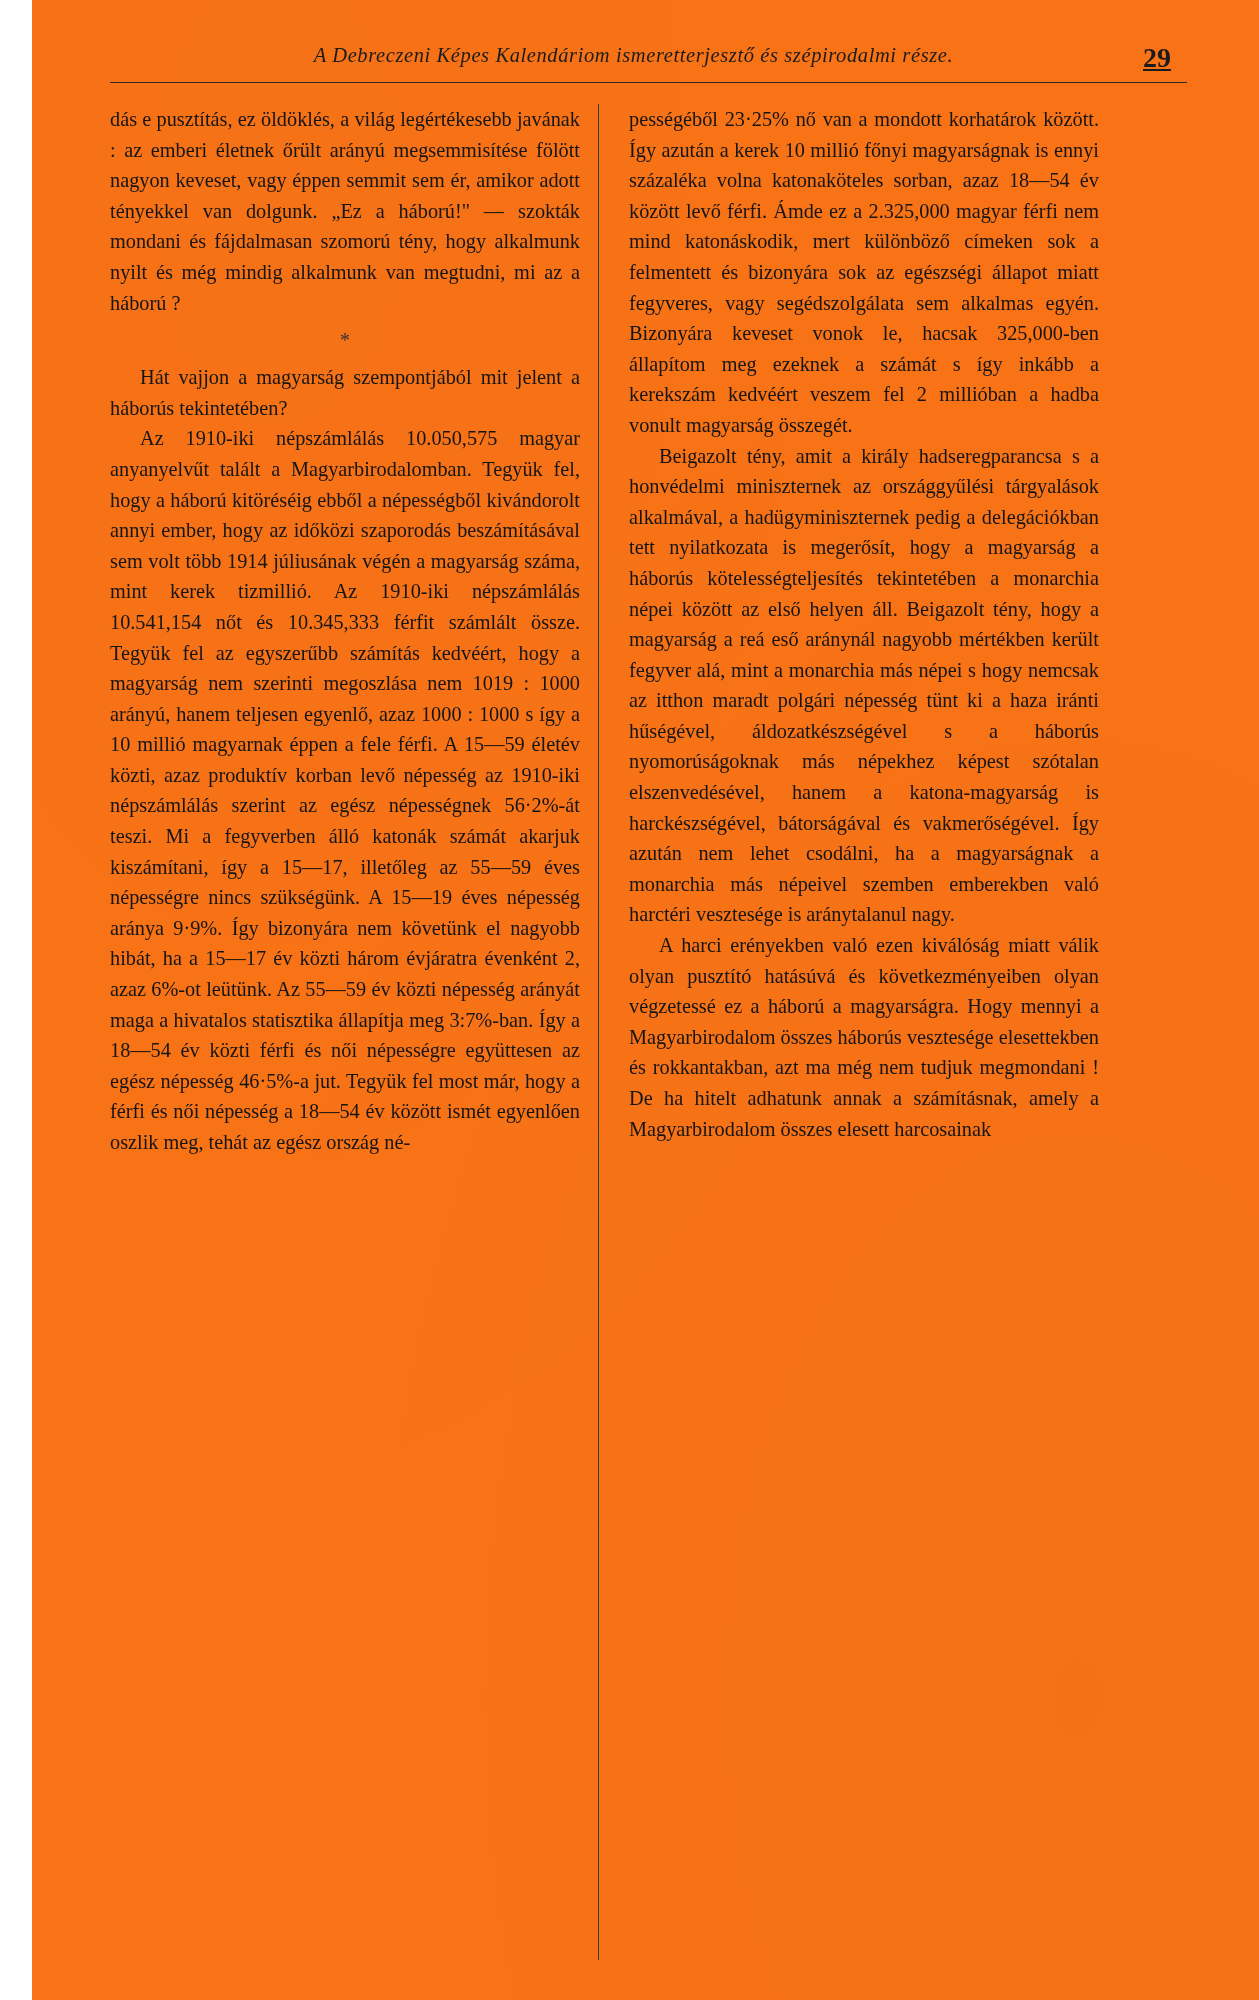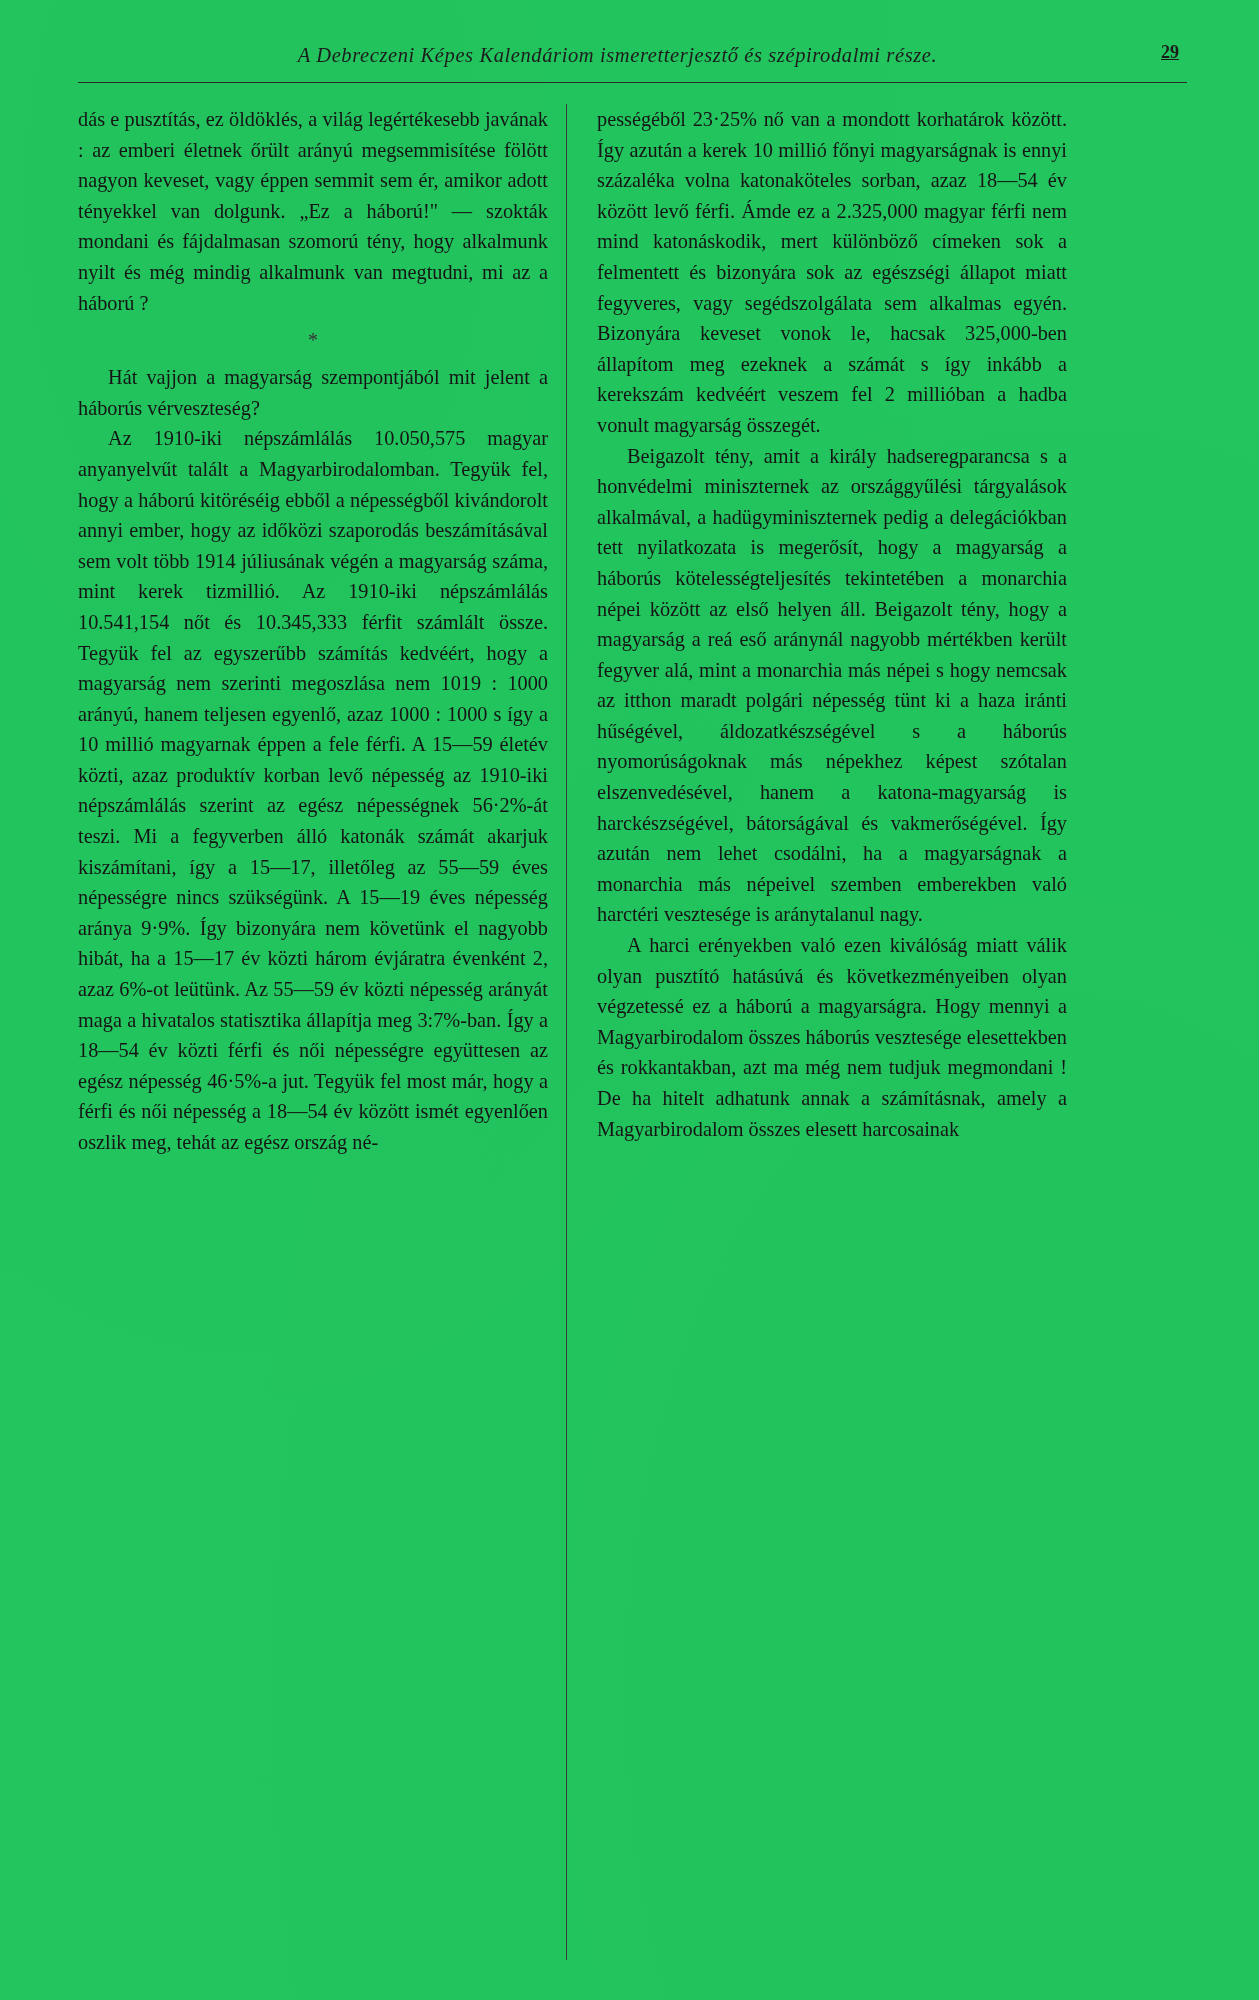--- a/index.html
+++ b/index.html
@@ -11,21 +11,22 @@
     width: 1259px;
     height: 2000px;
     font-family: "Liberation Serif", serif;
     color: #1a1a1a;
     position: relative;
     overflow: hidden;
   }
   .page {
     position: absolute;
     inset: 0;
-    background: #22c55e;
+    background: #f97316;
+    margin-left: 32px;
   }
   
   .page:before {
     content: "";
     position: absolute;
     inset: 0;
     background:
       radial-gradient(ellipse at 20% 10%, rgba(0,0,0,0.012), rgba(0,0,0,0) 60%),
       radial-gradient(ellipse at 85% 85%, rgba(0,0,0,0.015), rgba(0,0,0,0) 65%);
     pointer-events: none;
@@ -43,24 +44,24 @@
     font-style: italic;
     font-size: 20.5px;
     letter-spacing: 0.6px;
     text-align: center;
     color: #1c1c1c;
     padding-right: 30px;
     white-space: nowrap;
   }
   .header-pagenum {
     position: absolute;
-    right: 8px;
+    right: 16px;
     top: -2px;
     font-family: "Liberation Serif", serif;
-    font-size: 18px;
+    font-size: 28px;
     font-weight: bold;
     color: #1c1c1c;
     text-decoration: underline;
   }
   .header-rule {
     position: absolute;
     left: 0;
     right: 0;
     top: 38px;
     border-top: 1.6px solid #2a2a2a;
@@ -117,21 +118,21 @@
     <div class="header-title">A Debreczeni Képes Kalendáriom ismeretterjesztő és szépirodalmi része.</div>
     <div class="header-pagenum">29</div>
     <div class="header-rule"></div>
   </div>
 
   <div class="columns">
 
     <div class="col left">
       <p>dás e pusztítás, ez öldöklés, a világ legértékesebb javának : az emberi életnek őrült arányú megsemmisítése fölött nagyon keveset, vagy éppen semmit sem ér, amikor adott tényekkel van dolgunk. „Ez a háború!" — szokták mondani és fájdalmasan szomorú tény, hogy alkalmunk nyilt és még mindig alkalmunk van megtudni, mi az a háború ?</p>
       <div class="sep-star">*</div>
-      <p class="indent tight">Hát vajjon a magyarság szempontjából mit jelent a háborús vérveszteség?</p>
+      <p class="indent tight">Hát vajjon a magyarság szempontjából mit jelent a háborús tekintetében?</p>
       <p class="indent">Az 1910-iki népszámlálás 10.050,575 magyar anyanyelvűt talált a Magyarbirodalomban. Tegyük fel, hogy a háború kitöréséig ebből a népességből kivándorolt annyi ember, hogy az időközi szaporodás beszámításával sem volt több 1914 júliusának végén a magyarság száma, mint kerek tizmillió. Az 1910-iki népszámlálás 10.541,154 nőt és 10.345,333 férfit számlált össze. Tegyük fel az egyszerűbb számítás kedvéért, hogy a magyarság nem szerinti megoszlása nem 1019 : 1000 arányú, hanem teljesen egyenlő, azaz 1000 : 1000 s így a 10 millió magyarnak éppen a fele férfi. A 15—59 életév közti, azaz produktív korban levő népesség az 1910-iki népszámlálás szerint az egész népességnek 56·2%-át teszi. Mi a fegyverben álló katonák számát akarjuk kiszámítani, így a 15—17, illetőleg az 55—59 éves népességre nincs szükségünk. A 15—19 éves népesség aránya 9·9%. Így bizonyára nem követünk el nagyobb hibát, ha a 15—17 év közti három évjáratra évenként 2, azaz 6%-ot leütünk. Az 55—59 év közti népesség arányát maga a hivatalos statisztika állapítja meg 3:7%-ban. Így a 18—54 év közti férfi és női népességre együttesen az egész népesség 46·5%-a jut. Tegyük fel most már, hogy a férfi és női népesség a 18—54 év között ismét egyenlően oszlik meg, tehát az egész ország né-</p>
     </div>
 
     <div class="col right">
       <p>pességéből 23·25% nő van a mondott korhatárok között. Így azután a kerek 10 millió főnyi magyarságnak is ennyi százaléka volna katonaköteles sorban, azaz 18—54 év között levő férfi. Ámde ez a 2.325,000 magyar férfi nem mind katonáskodik, mert különböző címeken sok a felmentett és bizonyára sok az egészségi állapot miatt fegyveres, vagy segédszolgálata sem alkalmas egyén. Bizonyára keveset vonok le, hacsak 325,000-ben állapítom meg ezeknek a számát s így inkább a kerekszám kedvéért veszem fel 2 millióban a hadba vonult magyarság összegét.</p>
       <p class="indent">Beigazolt tény, amit a király hadseregparancsa s a honvédelmi miniszternek az országgyűlési tárgyalások alkalmával, a hadügyminiszternek pedig a delegációkban tett nyilatkozata is megerősít, hogy a magyarság a háborús kötelességteljesítés tekintetében a monarchia népei között az első helyen áll. Beigazolt tény, hogy a magyarság a reá eső aránynál nagyobb mértékben került fegyver alá, mint a monarchia más népei s hogy nemcsak az itthon maradt polgári népesség tünt ki a haza iránti hűségével, áldozatkészségével s a háborús nyomorúságoknak más népekhez képest szótalan elszenvedésével, hanem a katona-magyarság is harckészségével, bátorságával és vakmerőségével. Így azután nem lehet csodálni, ha a magyarságnak a monarchia más népeivel szemben emberekben való harctéri vesztesége is aránytalanul nagy.</p>
       <p class="indent">A harci erényekben való ezen kiválóság miatt válik olyan pusztító hatásúvá és következményeiben olyan végzetessé ez a háború a magyarságra. Hogy mennyi a Magyarbirodalom összes háborús vesztesége elesettekben és rokkantakban, azt ma még nem tudjuk megmondani ! De ha hitelt adhatunk annak a számításnak, amely a Magyarbirodalom összes elesett harcosainak</p>
     </div>
 
   </div>

